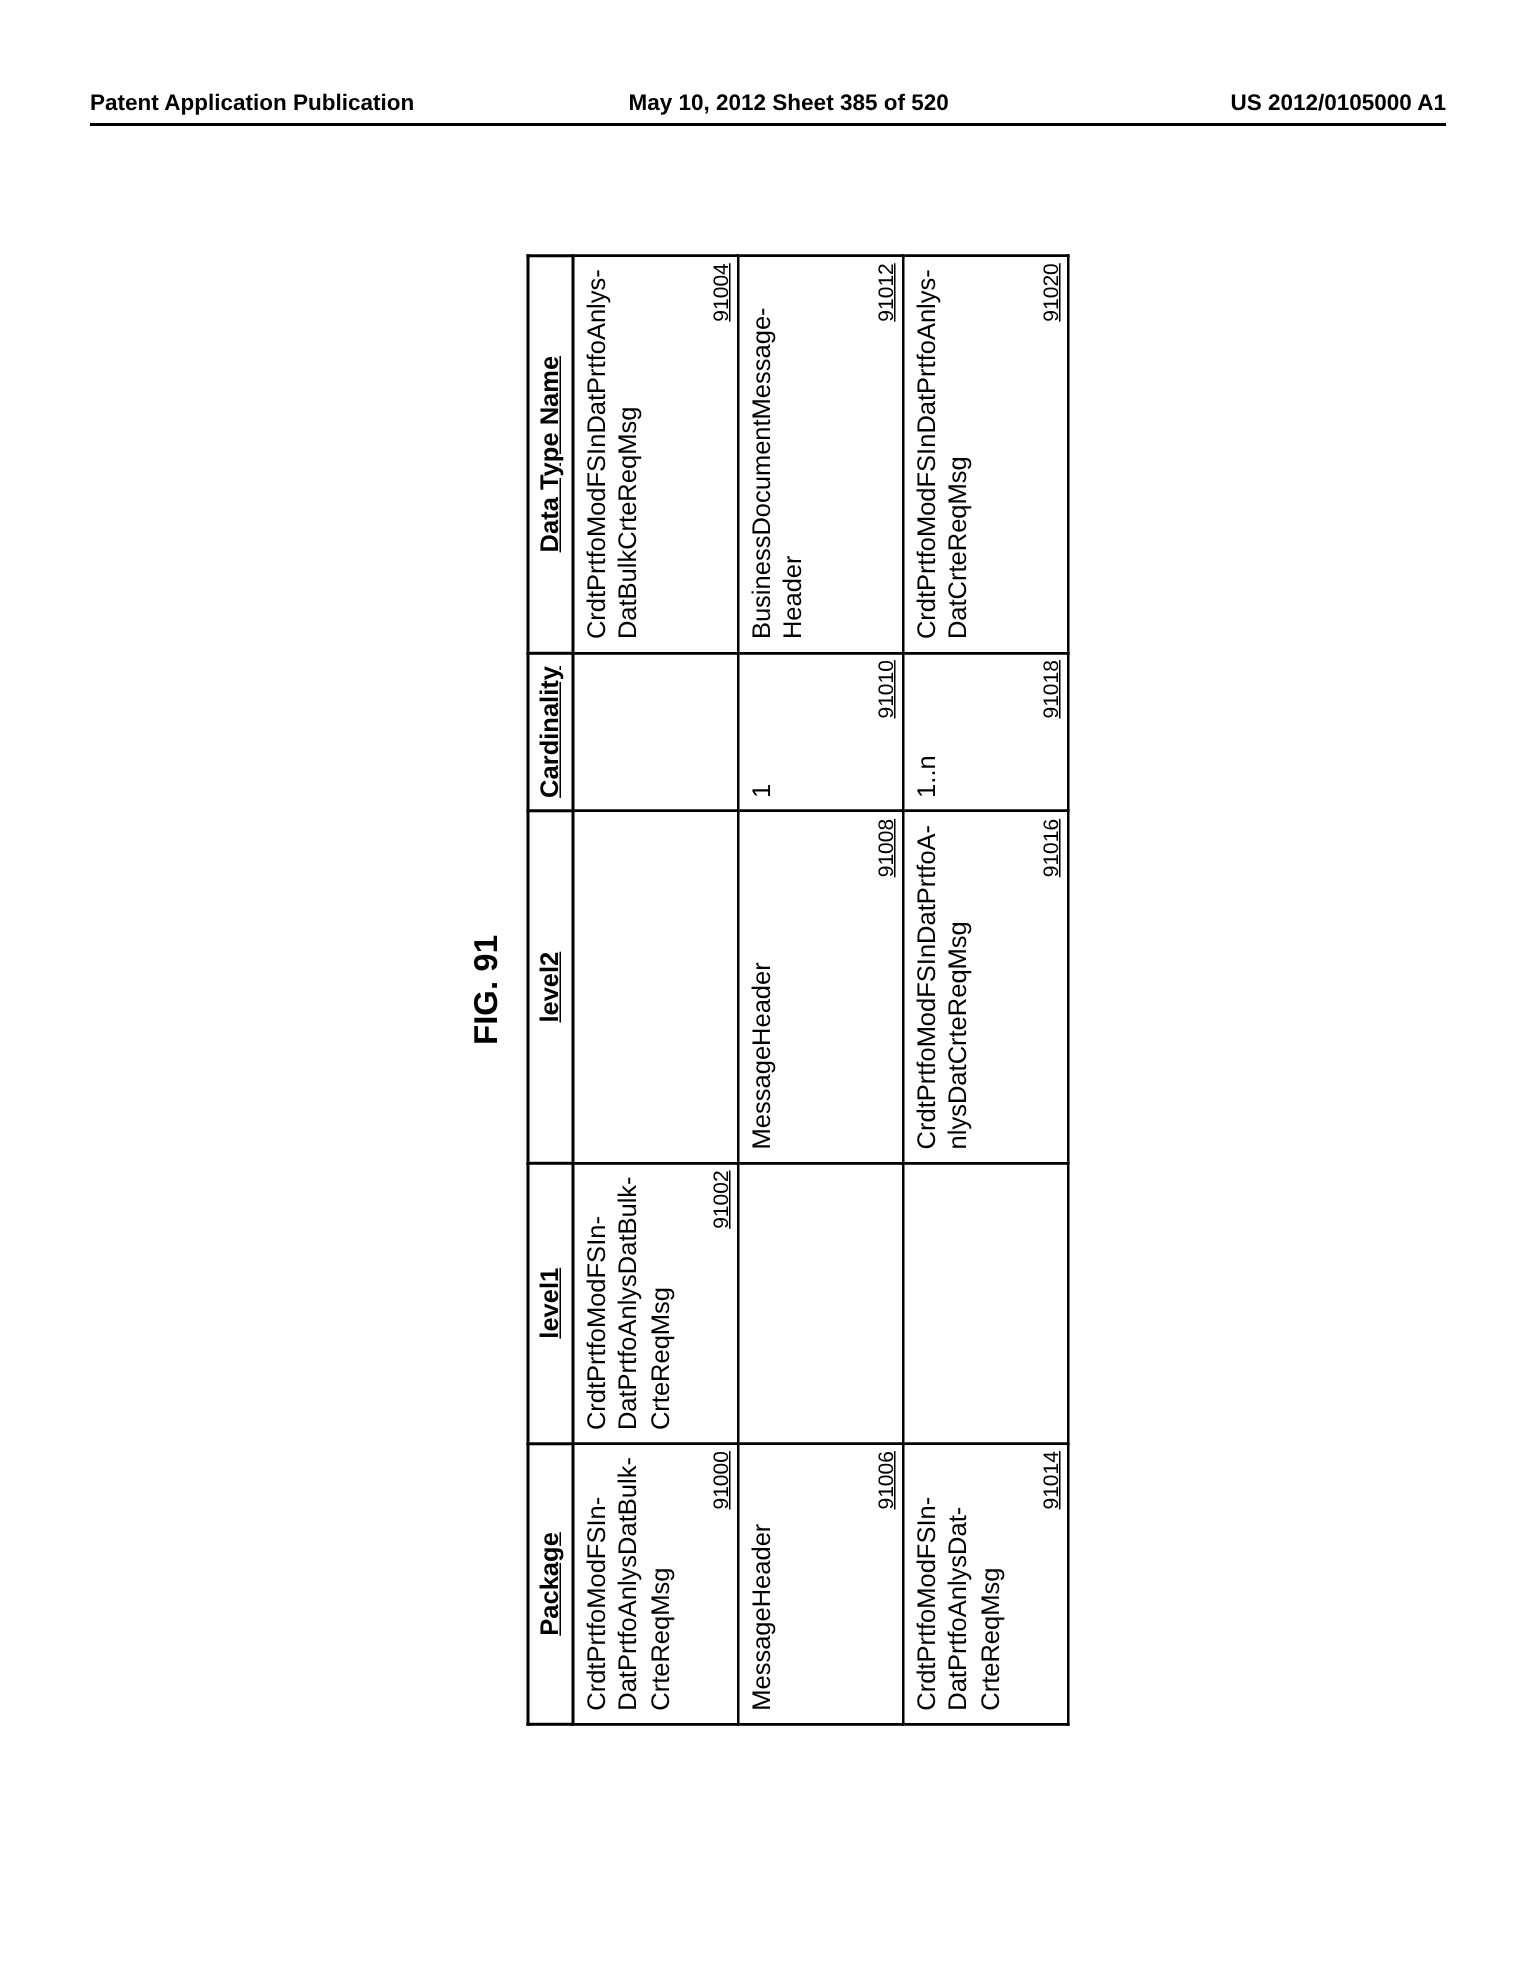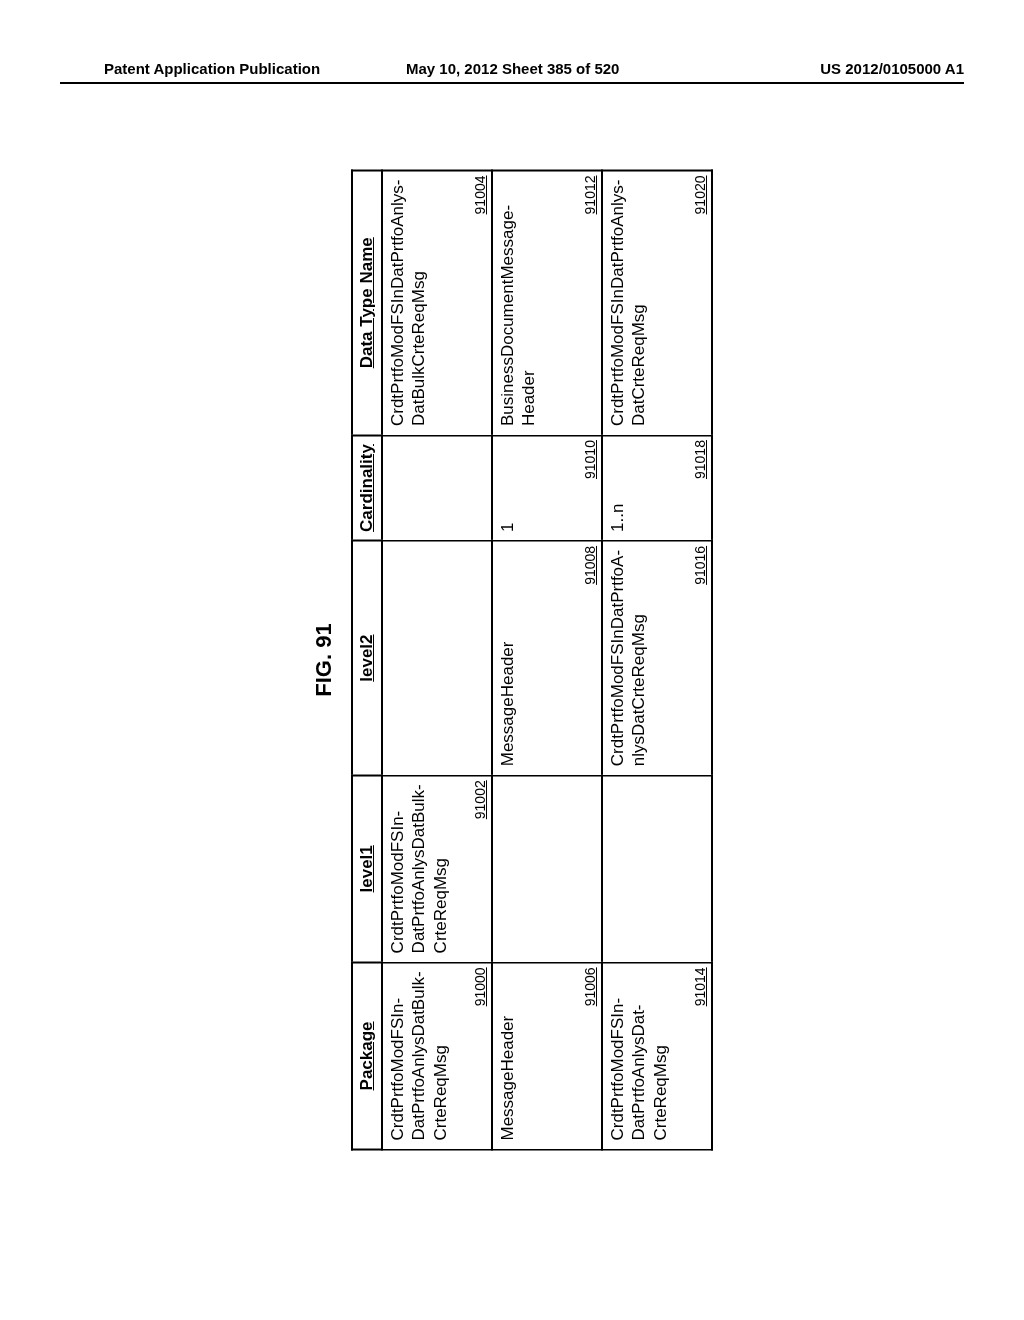--- a/index.html
+++ b/index.html
@@ -16,26 +16,25 @@
     left: 60px;
     right: 60px;
     border-top: 2px solid #000;
   }
   .header-left {
     position: absolute;
     top: 60px;
     left: 60px;
     font-size: 15px;
     font-weight: bold;
-    margin-left: 44px;
   }
   .header-center {
     position: absolute;
     top: 60px;
-    left: 406px;
+    left: 419px;
     font-size: 15px;
     font-weight: bold;
   }
   .header-right {
     position: absolute;
     top: 60px;
     right: 60px;
     font-size: 15px;
     font-weight: bold;
   }

